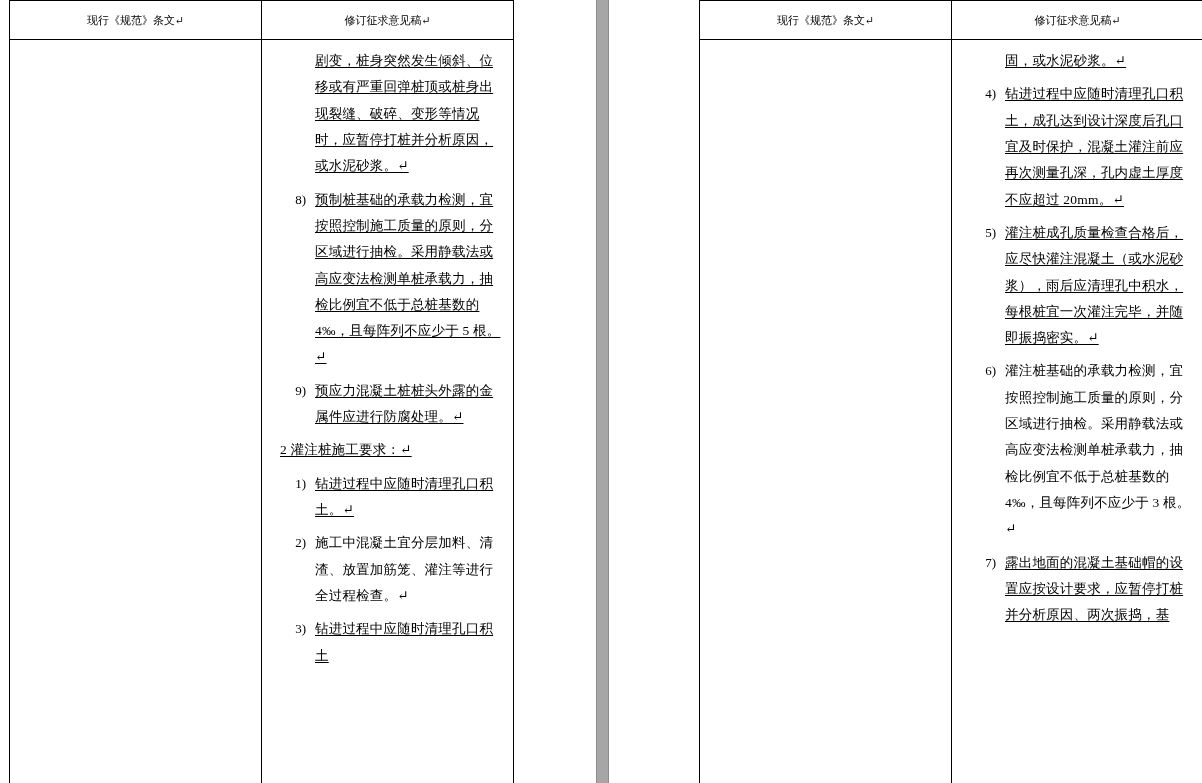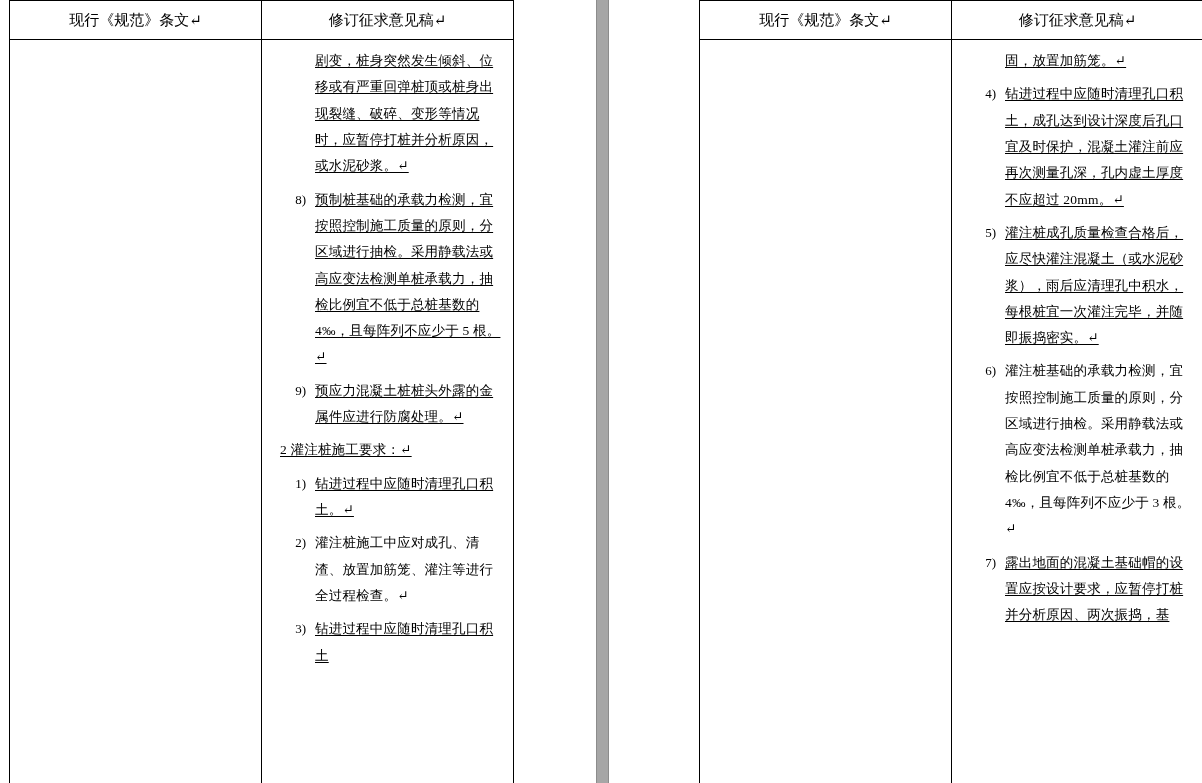--- a/index.html
+++ b/index.html
@@ -51,21 +51,21 @@
   }
   .doc-table td {
     border: 1px solid #000000;
     vertical-align: top;
     padding: 0;
   }
   .hdr-row td {
     height: 32px;
     text-align: center;
     vertical-align: middle;
-    font-size: 15px;
+    font-size: 11px;
     padding: 3px 4px;
   }
   .body-row td {
     height: 740px;
   }
   .cell-pad {
     padding: 8px 10px 4px 10px;
   }
   
   ul.lvl {
@@ -150,21 +150,21 @@
 
             <p class="heading-inline u">2 灌注桩施工要求：↵</p>
 
             <ul class="lvl">
               <li class="item">
                 <span class="marker">1)</span>
                 <span class="text u">钻进过程中应随时清理孔口积土。↵</span>
               </li>
               <li class="item">
                 <span class="marker">2)</span>
-                <span class="text">灌注桩施工中应对成孔、清渣、放置加筋笼、灌注等进行全过程检查。↵</span>
+                <span class="text">施工中混凝土宜分层加料、清渣、放置加筋笼、灌注等进行全过程检查。↵</span>
               </li>
               <li class="item">
                 <span class="marker">3)</span>
                 <span class="text u">钻进过程中应随时清理孔口积土</span>
               </li>
             </ul>
 
           </div>
         </td>
       </tr>
@@ -181,21 +181,21 @@
         <td class="left-col-narrow">现行《规范》条文↵</td>
         <td class="right-col-wide">修订征求意见稿↵</td>
       </tr>
       <tr class="body-row">
         <td class="left-col-narrow">
           <div class="cell-pad clip"></div>
         </td>
         <td class="right-col-wide">
           <div class="cell-pad clip">
 
-            <p class="cont u">固，放置加筋笼。↵</p>
+            <p class="cont u">固，或水泥砂浆。↵</p>
 
             <ul class="lvl">
               <li class="item">
                 <span class="marker">4)</span>
                 <span class="text u">钻进过程中应随时清理孔口积土，成孔达到设计深度后孔口宜及时保护，混凝土灌注前应再次测量孔深，孔内虚土厚度不应超过 20mm。↵</span>
               </li>
               <li class="item">
                 <span class="marker">5)</span>
                 <span class="text u">灌注桩成孔质量检查合格后，应尽快灌注混凝土（或水泥砂浆），雨后应清理孔中积水，每根桩宜一次灌注完毕，并随即振捣密实。↵</span>
               </li>

